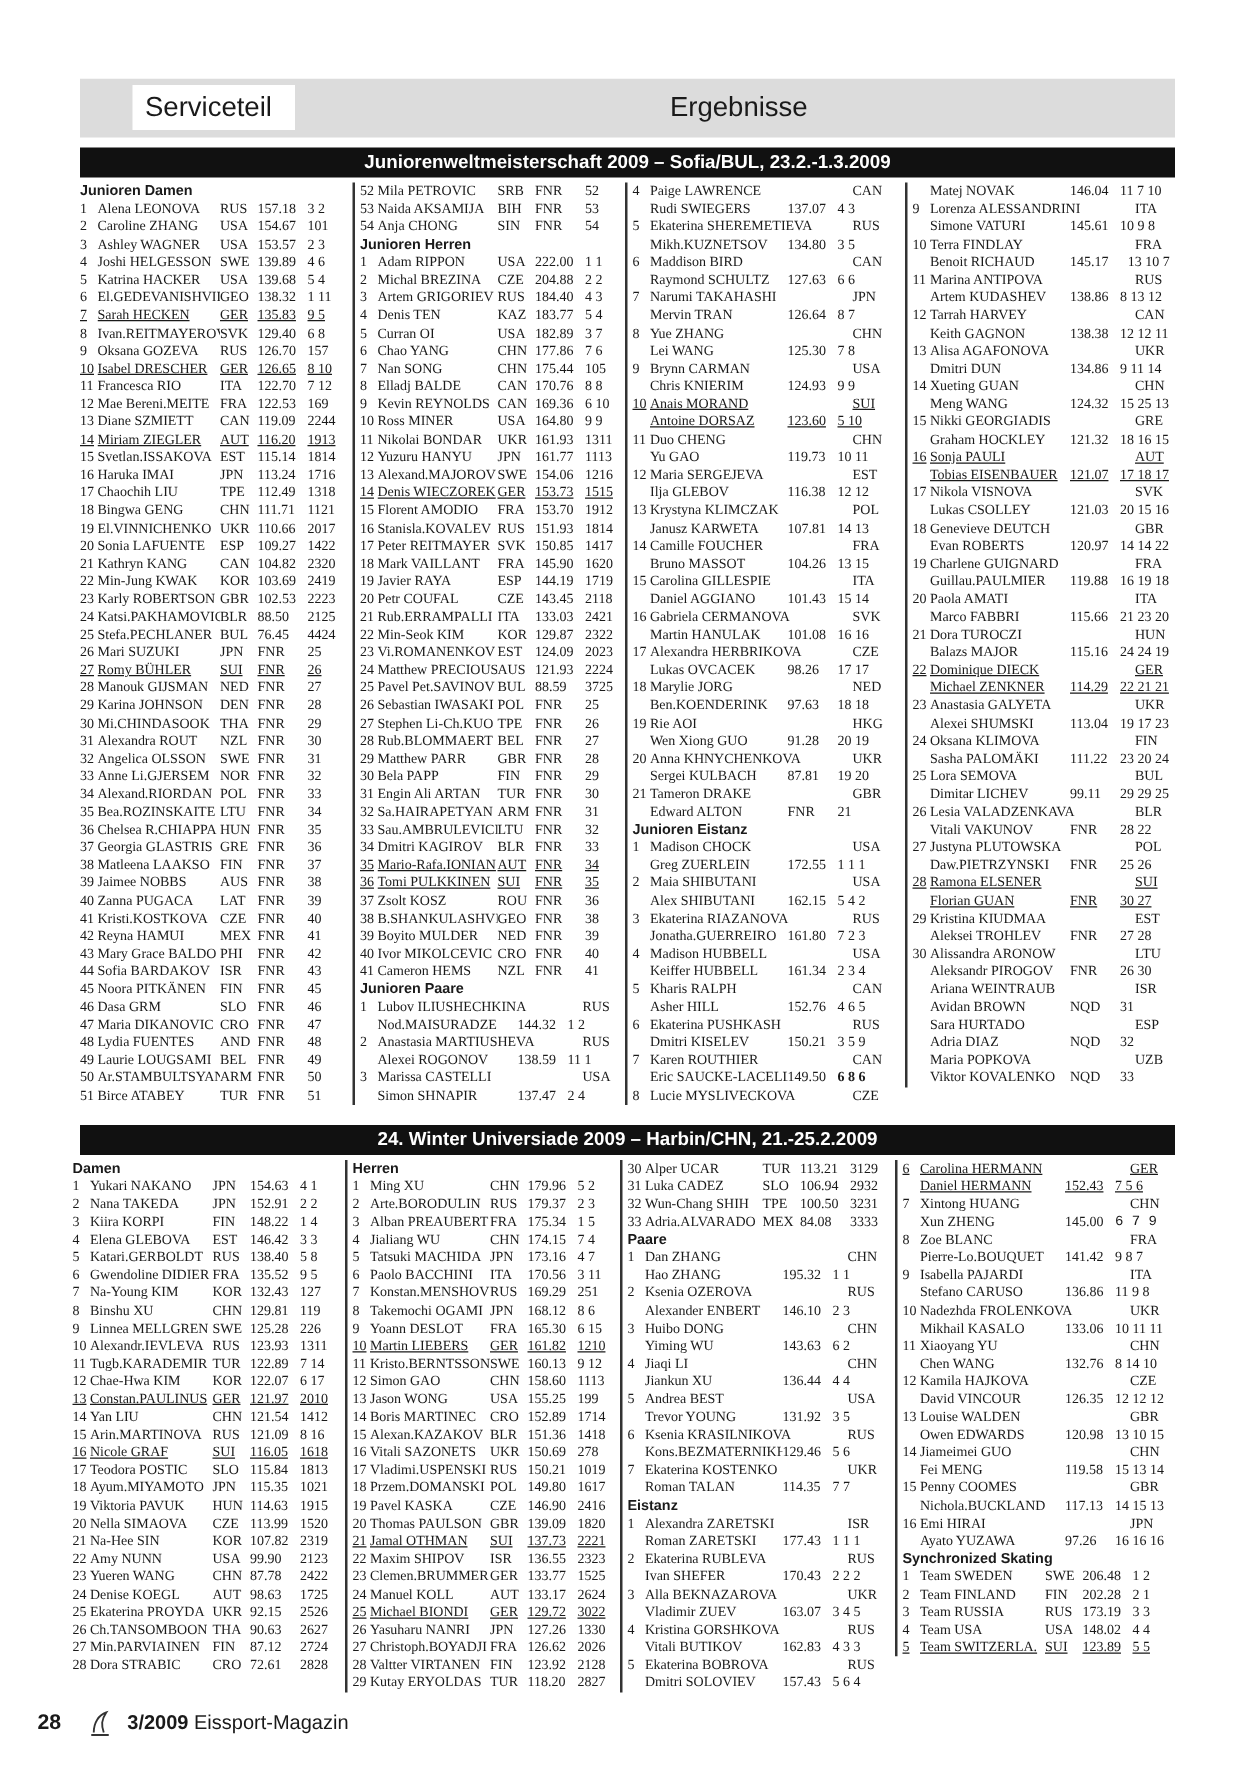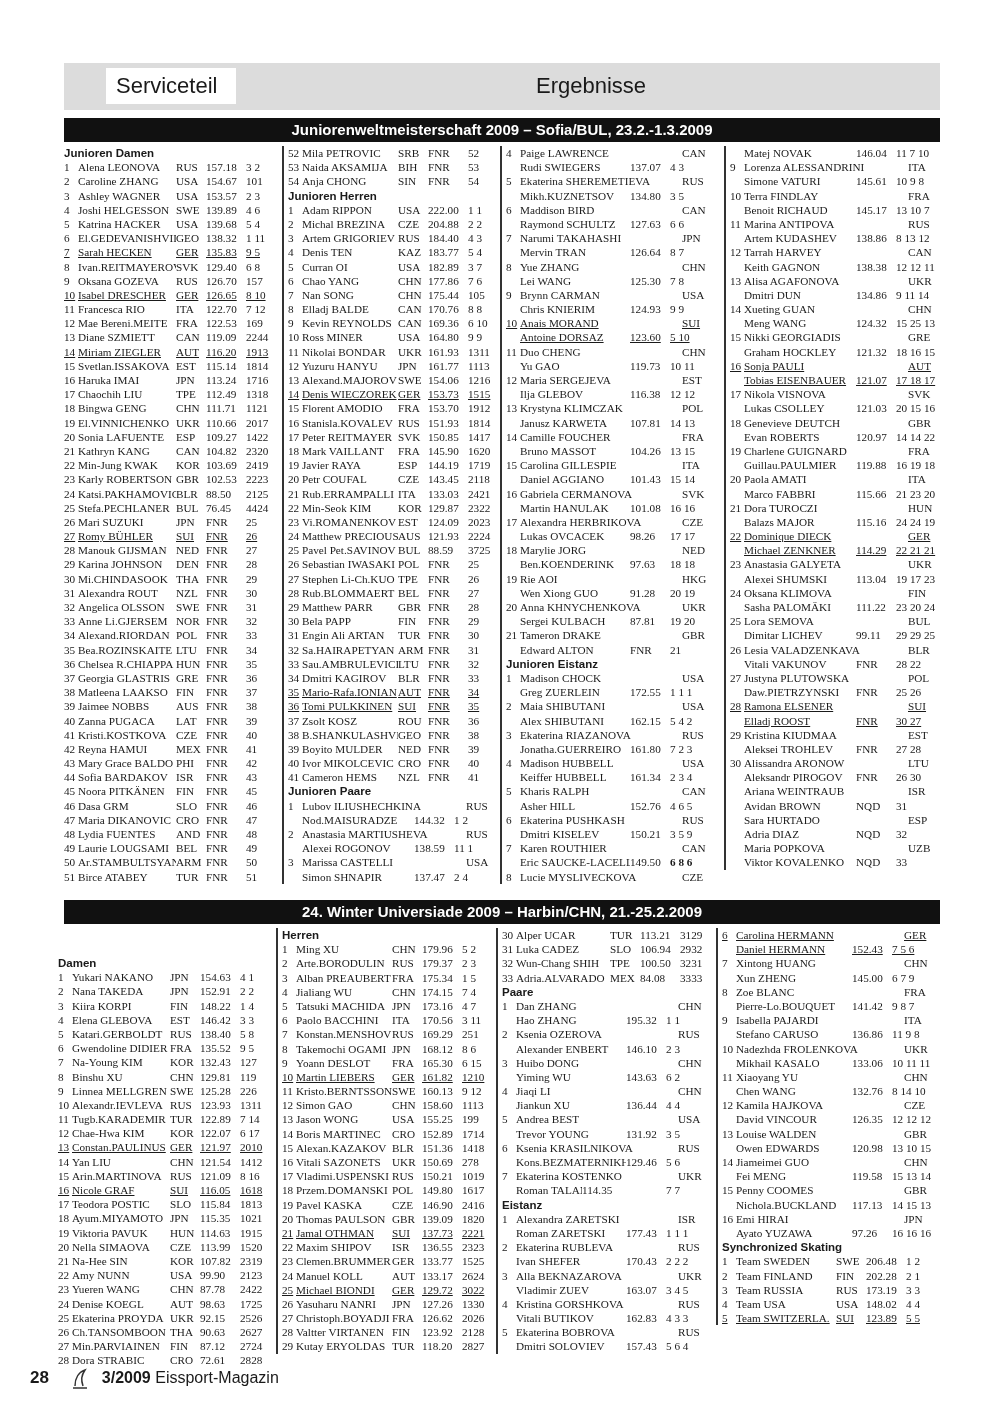--- a/index.html
+++ b/index.html
@@ -1014,21 +1014,21 @@
       <span class="p" style="width: 46px;">10 9 8</span>
     </div>
     <div class="row">
       <span class="r">10</span>
       <span class="n">Terra FINDLAY</span>
       <span class="c" style="width: 34px;">FRA</span>
     </div>
     <div class="row">
       <span class="pn">Benoit RICHAUD</span>
       <span class="s">145.17</span>
-      <span class="p" style="width: 46px;">13 10 7</span>
+      <span class="p" style="width: 46px; text-align: center;">13 10 7</span>
     </div>
     <div class="row">
       <span class="r">11</span>
       <span class="n">Marina ANTIPOVA</span>
       <span class="c" style="width: 34px;">RUS</span>
     </div>
     <div class="row">
       <span class="pn">Artem KUDASHEV</span>
       <span class="s">138.86</span>
       <span class="p" style="width: 46px;">8 13 12</span>
@@ -1192,21 +1192,21 @@
       <span class="pn">Daw.PIETRZYNSKI</span>
       <span class="s">FNR</span>
       <span class="p" style="width: 46px;">25 26</span>
     </div>
     <div class="row u">
       <span class="r">28</span>
       <span class="n">Ramona ELSENER</span>
       <span class="c" style="width: 34px;">SUI</span>
     </div>
     <div class="row u">
-      <span class="pn">Elladj ROOST</span>
+      <span class="pn">Florian GUAN</span>
       <span class="s">FNR</span>
       <span class="p" style="width: 46px;">30 27</span>
     </div>
     <div class="row">
       <span class="r">29</span>
       <span class="n">Kristina KIUDMAA</span>
       <span class="c" style="width: 34px;">EST</span>
     </div>
     <div class="row">
       <span class="pn">Aleksei TROHLEV</span>
@@ -1248,21 +1248,21 @@
       <span class="n">Maria POPKOVA</span>
       <span class="c" style="width: 34px;">UZB</span>
     </div>
     <div class="row">
       <span class="pn">Viktor KOVALENKO</span>
       <span class="s">NQD</span>
       <span class="p" style="width: 46px;">33</span>
     </div>
   </div>
 
-<div class="col" id="d1" style="left:58px;top:956px;width:214px">
+<div class="col" id="d1" style="left:58px;top:928px;width:214px">
     <div class="sec">Damen</div>
     <div class="row">
       <span class="r">1</span>
       <span class="n">Yukari NAKANO</span>
       <span class="c">JPN</span>
       <span class="s">154.63</span>
       <span class="p">4 1</span>
     </div>
     <div class="row">
       <span class="r">2</span>
@@ -1751,21 +1751,21 @@
       <span class="p" style="width: 46px;">5 6</span>
     </div>
     <div class="row">
       <span class="r">7</span>
       <span class="n">Ekaterina KOSTENKO</span>
       <span class="c" style="width: 34px;">UKR</span>
     </div>
     <div class="row">
       <span class="pn">Roman TALAN</span>
       <span class="s">114.35</span>
-      <span class="p" style="width: 46px; margin-left: 44px;">7 7</span>
+      <span class="p" style="width: 46px;">7 7</span>
     </div>
     <div class="sec">Eistanz</div>
     <div class="row">
       <span class="r">1</span>
       <span class="n">Alexandra ZARETSKI</span>
       <span class="c" style="width: 34px;">ISR</span>
     </div>
     <div class="row">
       <span class="pn">Roman ZARETSKI</span>
       <span class="s">177.43</span>
@@ -1824,21 +1824,21 @@
       <span class="p" style="width: 46px;">7 5 6</span>
     </div>
     <div class="row">
       <span class="r">7</span>
       <span class="n">Xintong HUANG</span>
       <span class="c" style="width: 34px;">CHN</span>
     </div>
     <div class="row">
       <span class="pn">Xun ZHENG</span>
       <span class="s">145.00</span>
-      <span class="p" style="width: 46px;">6 7 9</span>
+      <span class="p" style="width: 46px; font-family: Liberation Mono, monospace;">6 7 9</span>
     </div>
     <div class="row">
       <span class="r">8</span>
       <span class="n">Zoe BLANC</span>
       <span class="c" style="width: 34px;">FRA</span>
     </div>
     <div class="row">
       <span class="pn">Pierre-Lo.BOUQUET</span>
       <span class="s">141.42</span>
       <span class="p" style="width: 46px;">9 8 7</span>

